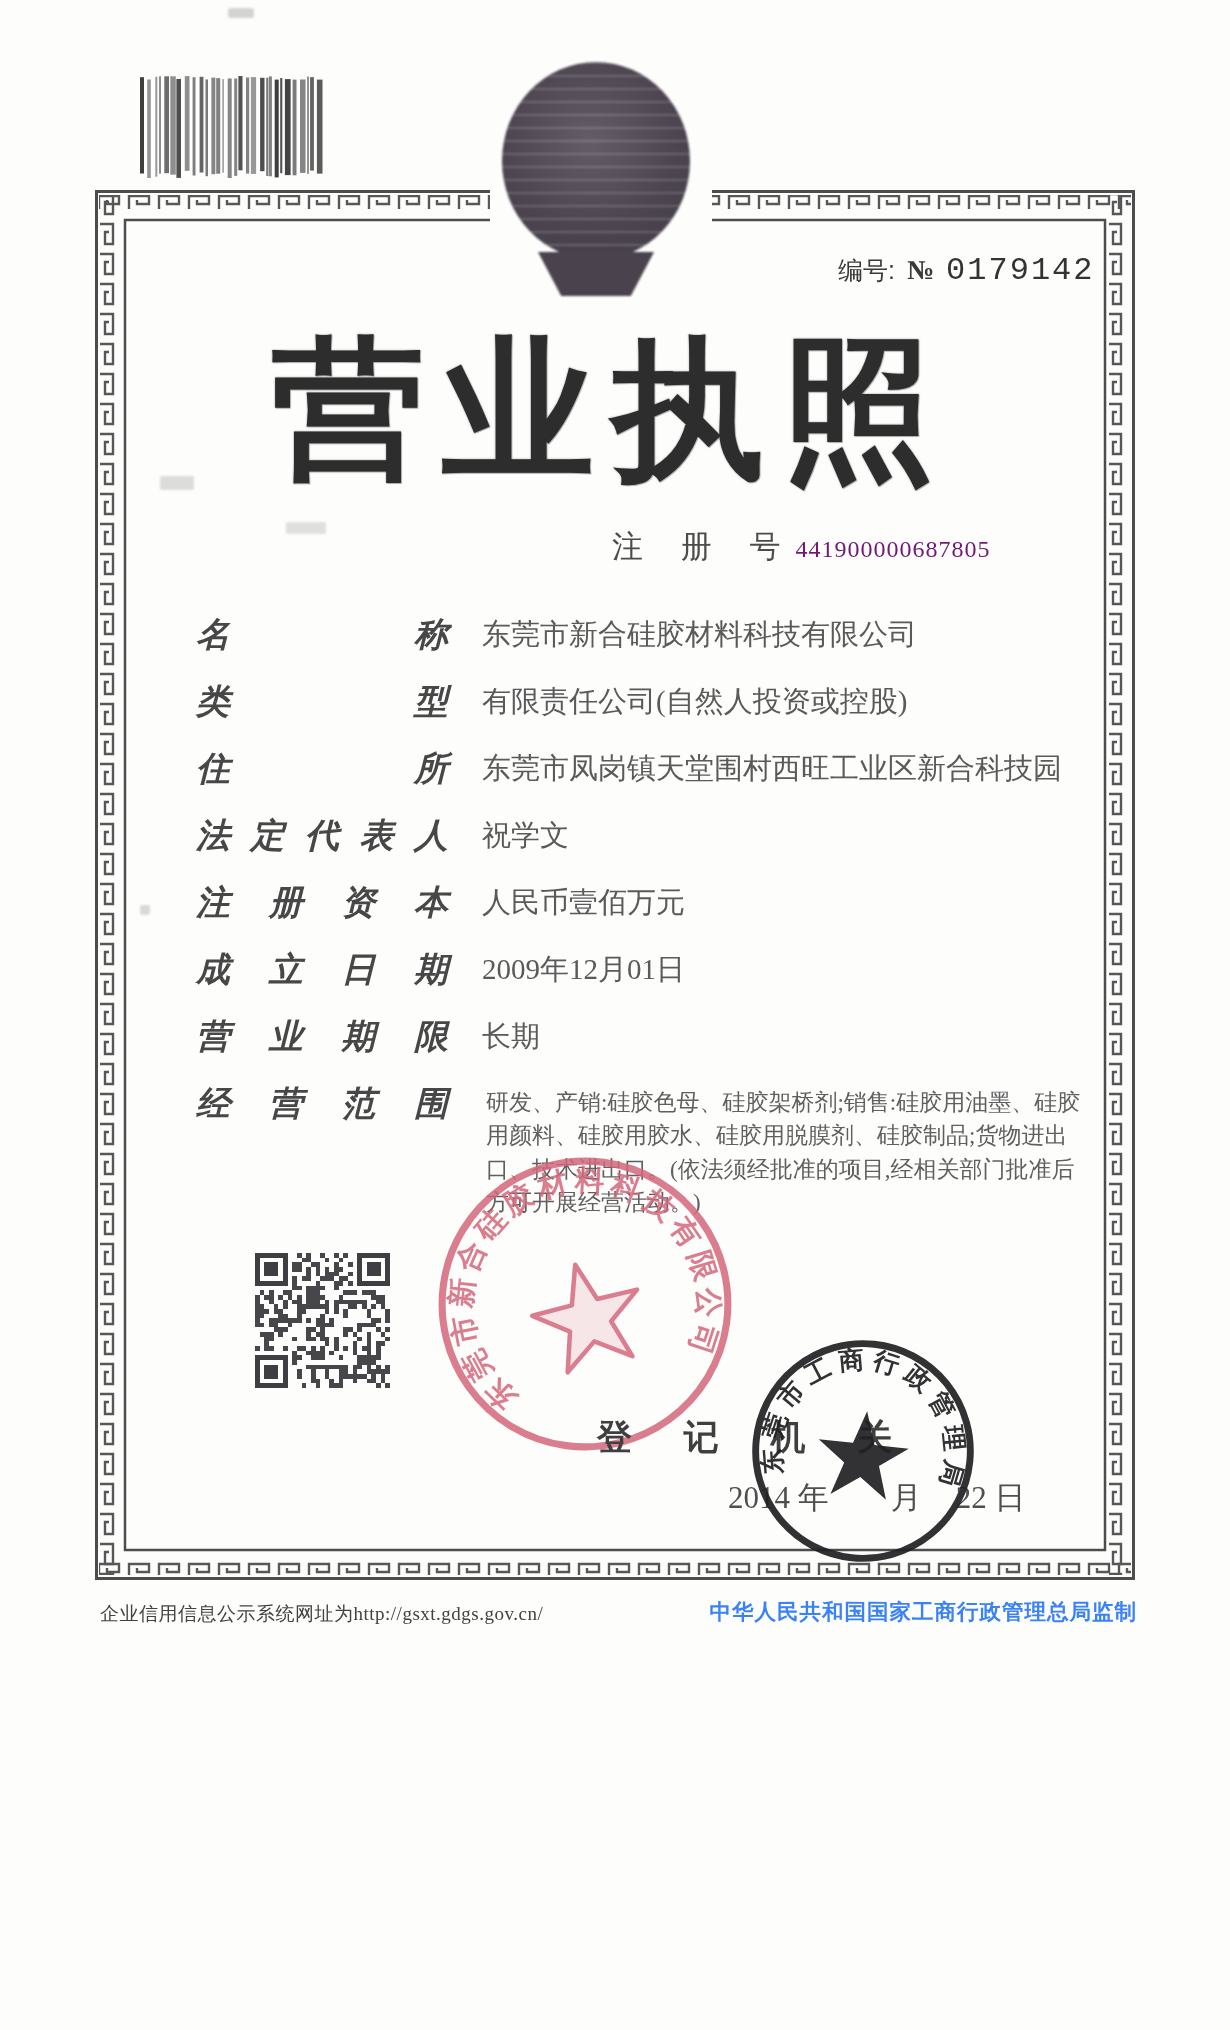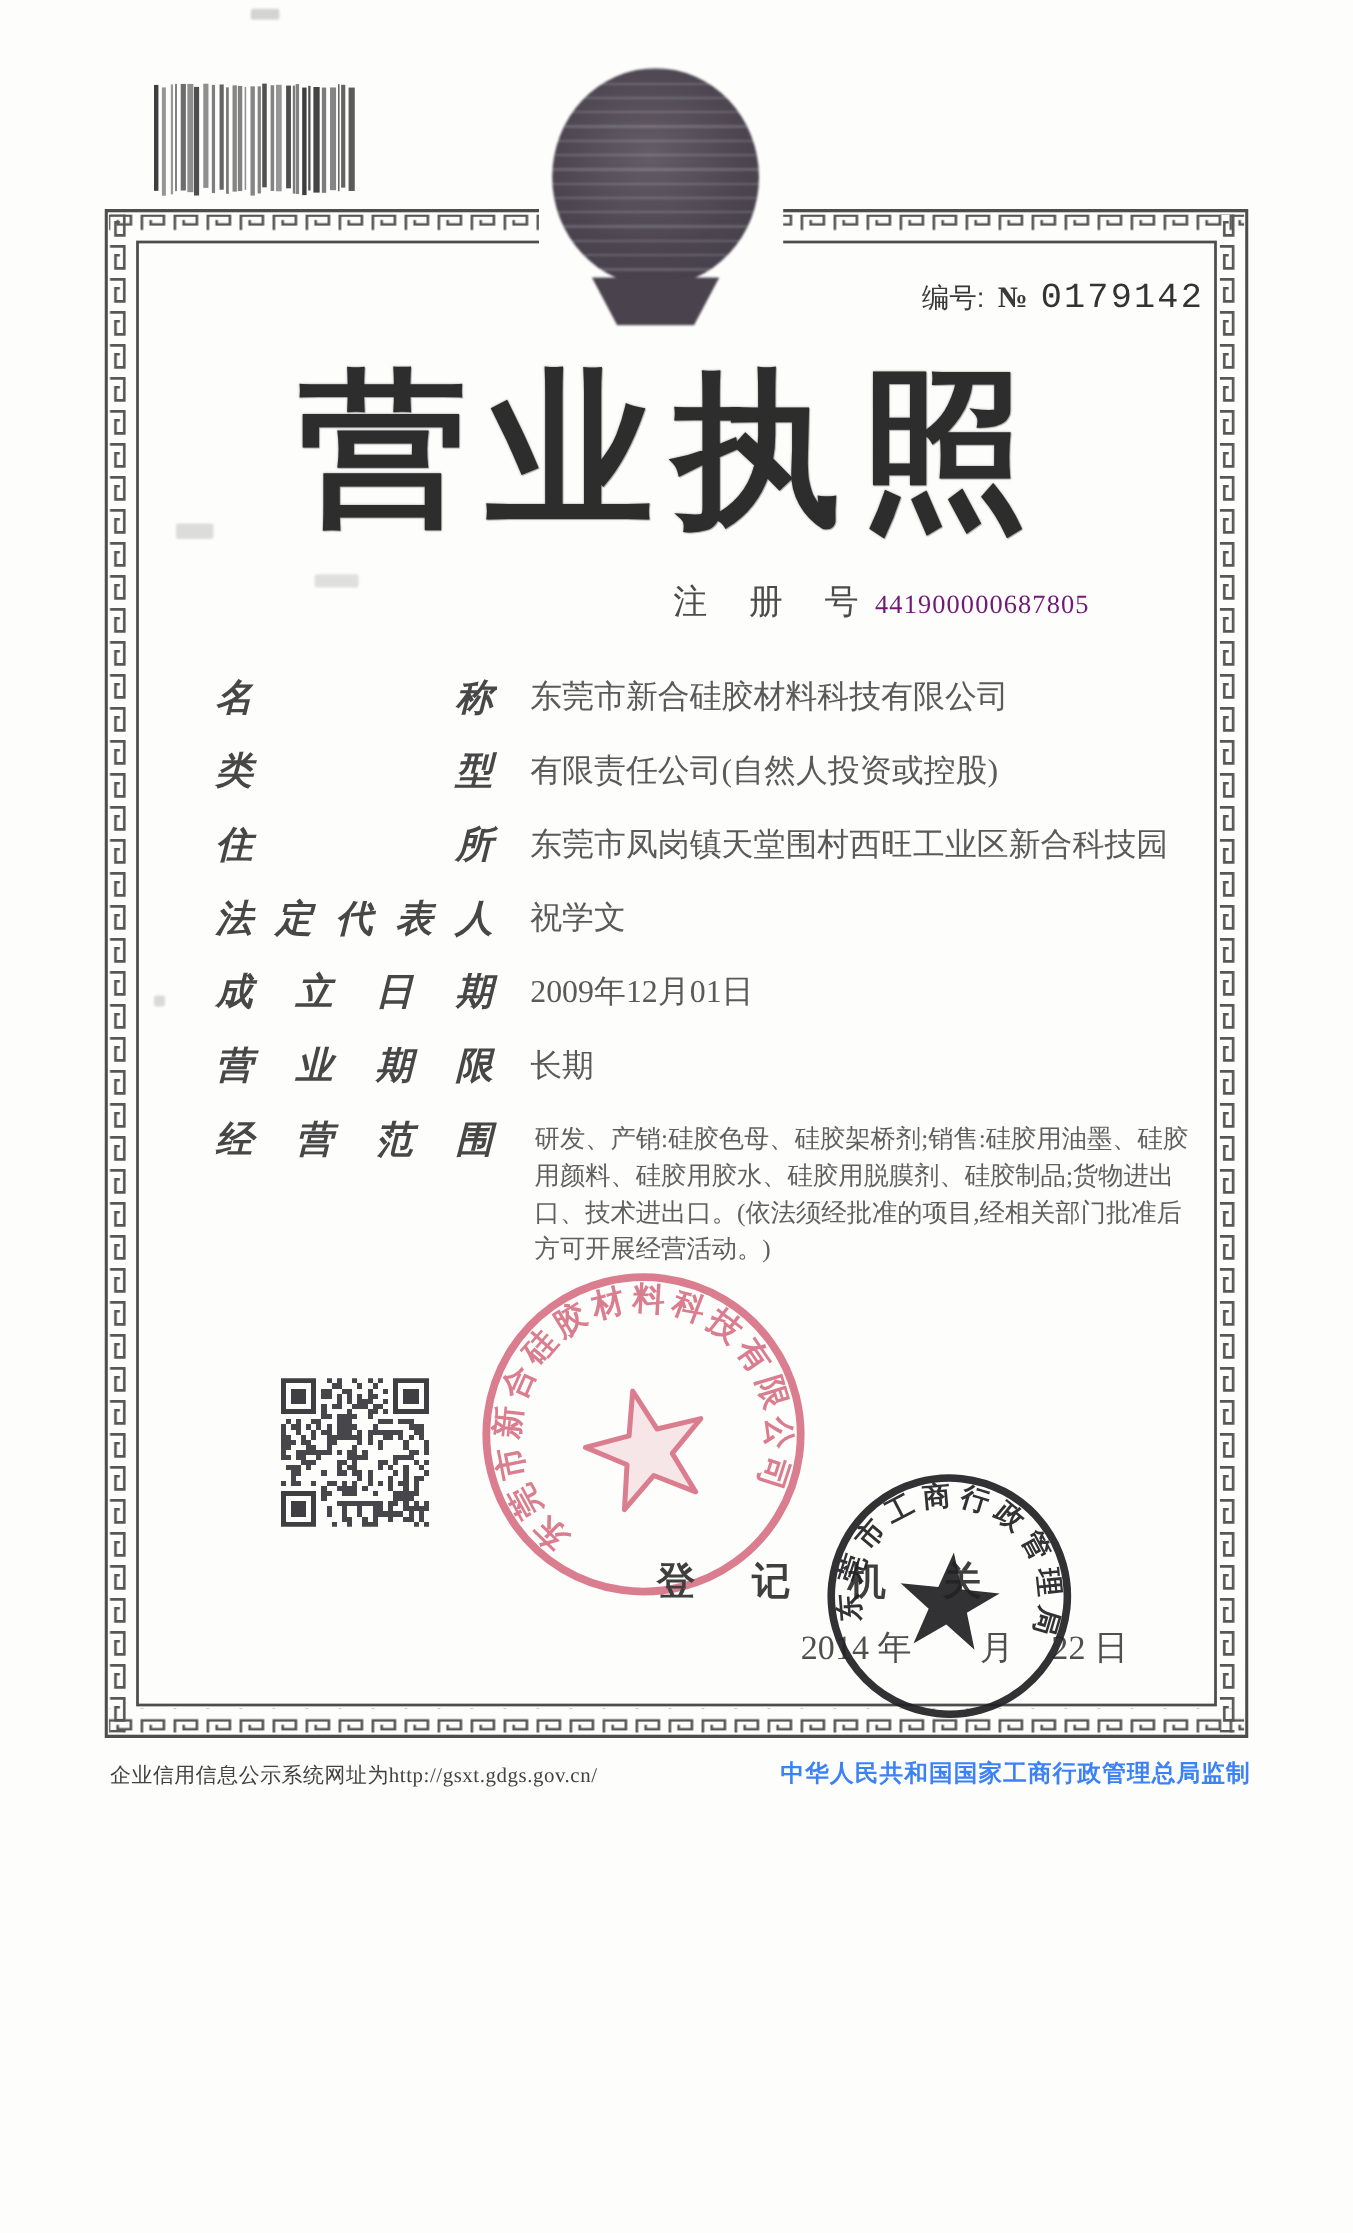--- a/index.html
+++ b/index.html
@@ -171,20 +171,24 @@
       <span class="lbl">类型</span>
       <span class="val">有限责任公司(自然人投资或控股)</span>
     </div>
     <div class="frow">
       <span class="lbl">住所</span>
       <span class="val">东莞市凤岗镇天堂围村西旺工业区新合科技园</span>
     </div>
     <div class="frow">
       <span class="lbl">法定代表人</span>
       <span class="val">祝学文</span>
+    </div>
+    <div class="frow">
+      <span class="lbl">注册资本</span>
+      <span class="val">人民币壹佰万元</span>
     </div>
     <div class="frow">
       <span class="lbl">成立日期</span>
       <span class="val">2009年12月01日</span>
     </div>
     <div class="frow">
       <span class="lbl">营业期限</span>
       <span class="val">长期</span>
     </div>
     <div class="frow scope">

